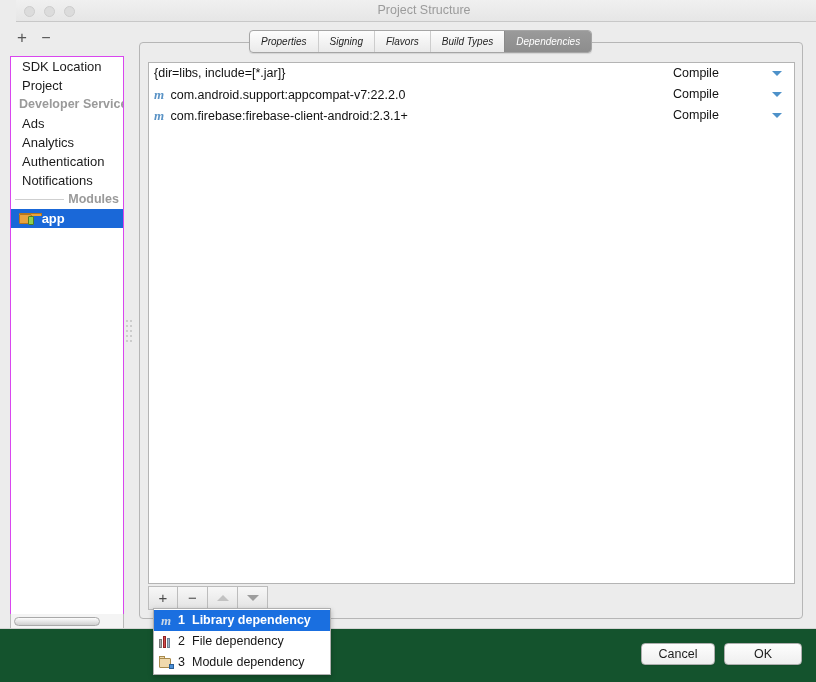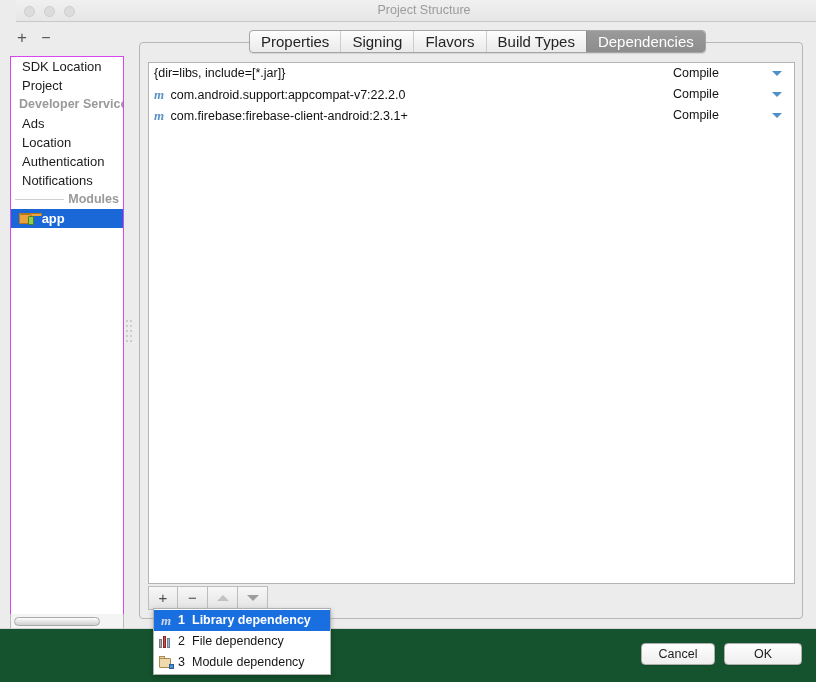--- a/index.html
+++ b/index.html
@@ -167,25 +167,26 @@
     border-radius: 4px;
     overflow: hidden;
     background: linear-gradient(to bottom, #fdfdfd, #eaeaea);
     box-shadow: 0 1px 1px rgba(0,0,0,0.10);
     z-index: 6;
   }
   .tab {
     padding: 0 11px;
     height: 21px;
     line-height: 21px;
-    font-size: 15px;
+    font-size: 10px;
     color: #242424;
     border-left: 1px solid #cdcdcd;
     cursor: default;
     white-space: nowrap;
+    font-style: italic;
   }
   .tab:first-child { border-left: none; }
   .tab.active {
     background: linear-gradient(to bottom, #9a9a9a, #8d8d8d);
     color: #ffffff;
     border-left: 1px solid #8a8a8a;
   }
 
   
   #main-panel {
@@ -417,21 +418,21 @@
     <div class="sb-row">
       <span>Project</span>
     </div>
     <div class="sb-row sep flush">
       <span class="sep-label">Developer Services</span>
     </div>
     <div class="sb-row">
       <span>Ads</span>
     </div>
     <div class="sb-row">
-      <span>Location</span>
+      <span>Analytics</span>
     </div>
     <div class="sb-row">
       <span>Authentication</span>
     </div>
     <div class="sb-row">
       <span>Notifications</span>
     </div>
     <div class="sb-row sep">
       <span class="sep-line"></span>
       <span class="sep-label">Modules</span>

